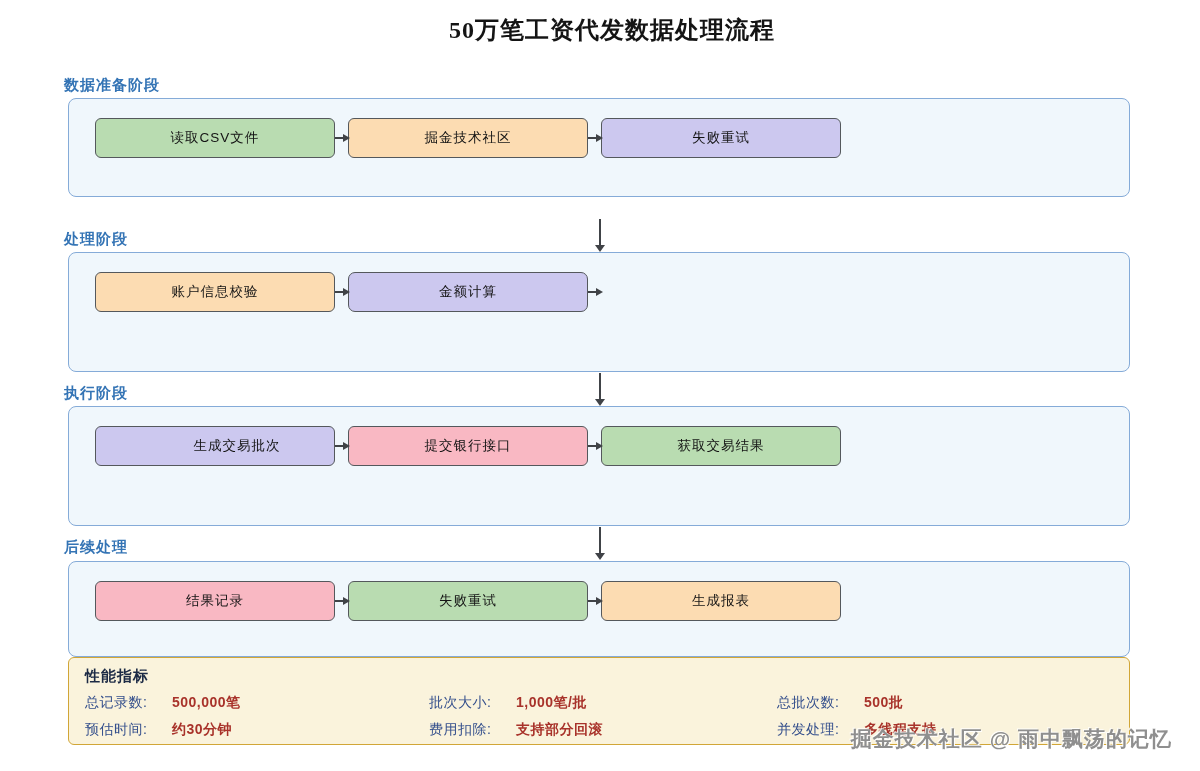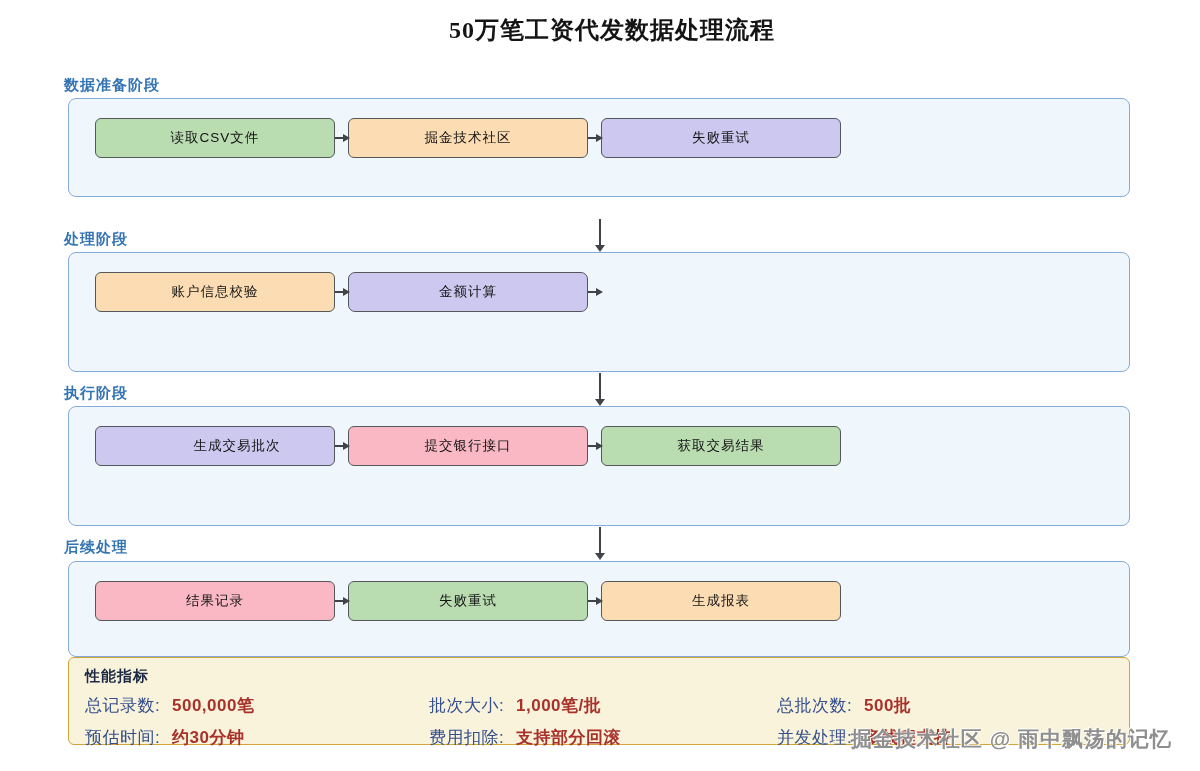--- a/index.html
+++ b/index.html
@@ -47,21 +47,21 @@
     border-left:5px solid transparent; border-right:5px solid transparent;
   }
   .metrics {
     position:absolute; left:68px; top:657px; width:1062px; height:88px;
     background:var(--metrics_bg,#faf3dc);
     border:1.5px solid var(--metrics_border,#d1a637);
     border-radius:6px; padding:9px 16px 0 16px;
   }
   .metrics-title { font-size:15px; font-weight:bold; color:#1c2a45; letter-spacing:1px; margin-bottom:8px; }
   .metrics-grid {
-    display:grid; grid-template-columns:344px 348px auto; row-gap:9px; font-size:17px;
+    display:grid; grid-template-columns:344px 348px auto; row-gap:9px; font-size:14px;
   }
   .metric { display:flex; }
   .metric .m-label { width:87px; color:var(--metric_label,#344f8c); letter-spacing:0.5px; }
   .metric .m-value { color:var(--metric_value,#a8322a); font-weight:bold; letter-spacing:0.5px; }
   .watermark {
     position:absolute; right:28px; top:725px; font-size:21px; font-weight:bold;
     color:var(--watermark,#8f8f8f); letter-spacing:1px;
     text-shadow:1px 1px 0 rgba(255,255,255,0.95), -1px -1px 0 rgba(255,255,255,0.85);
   }
 </style>

